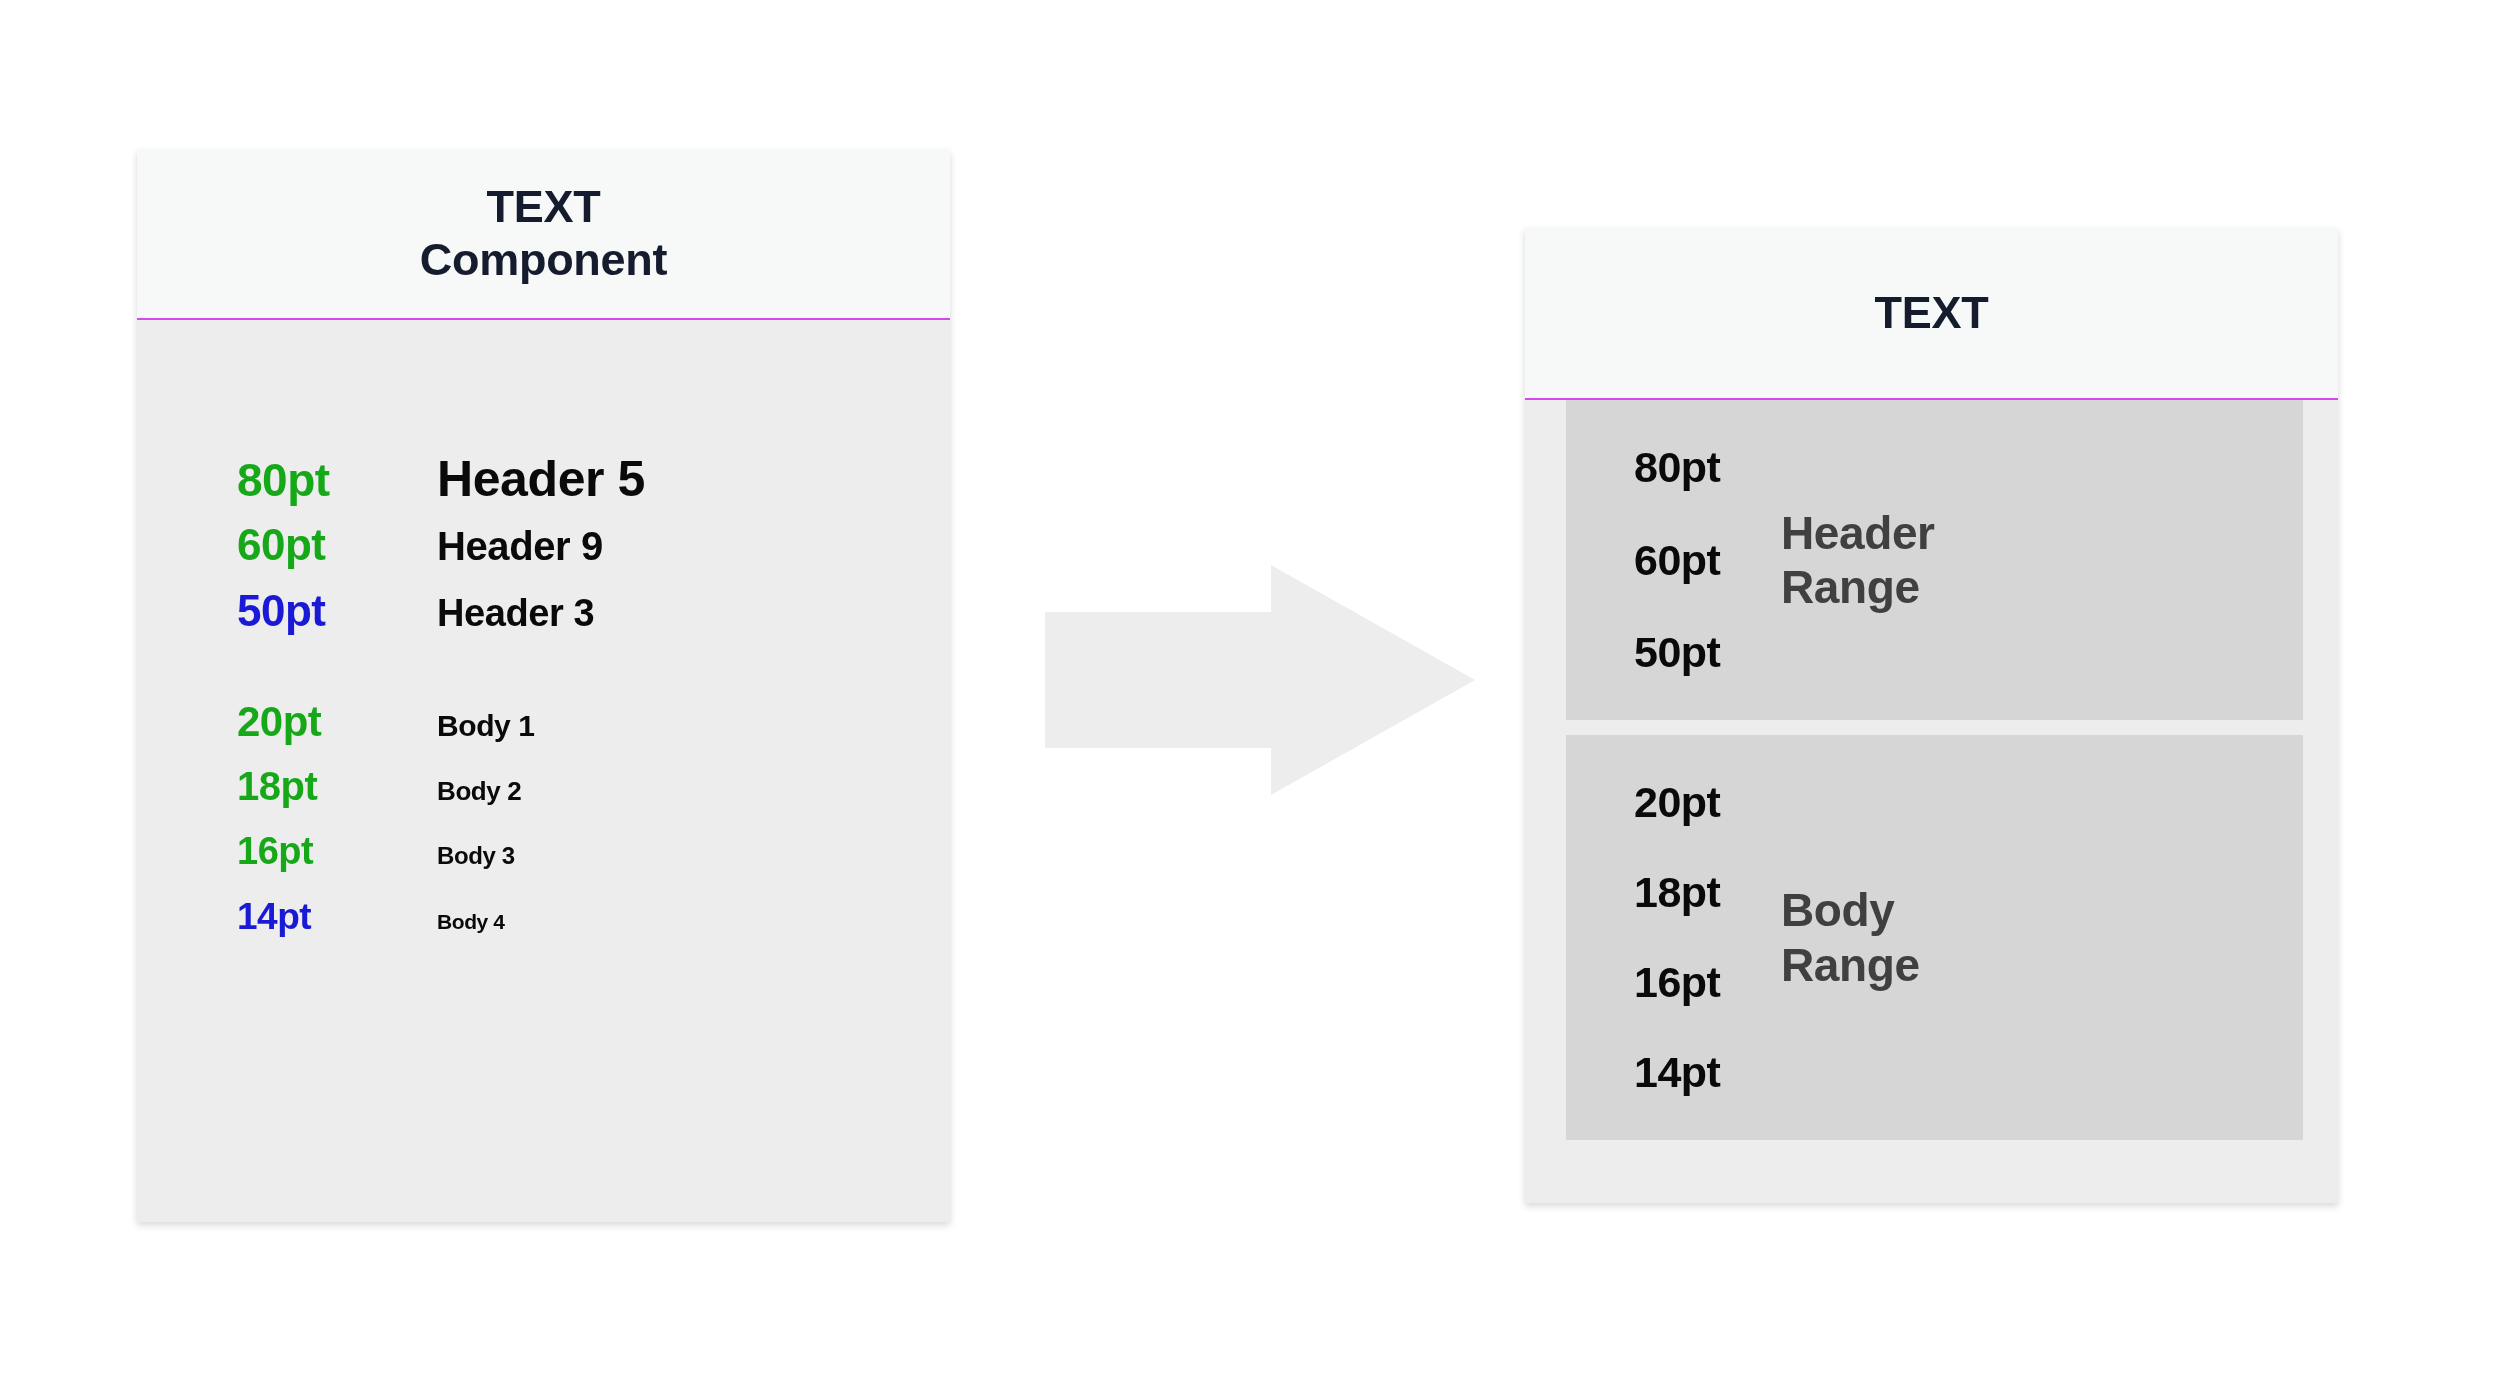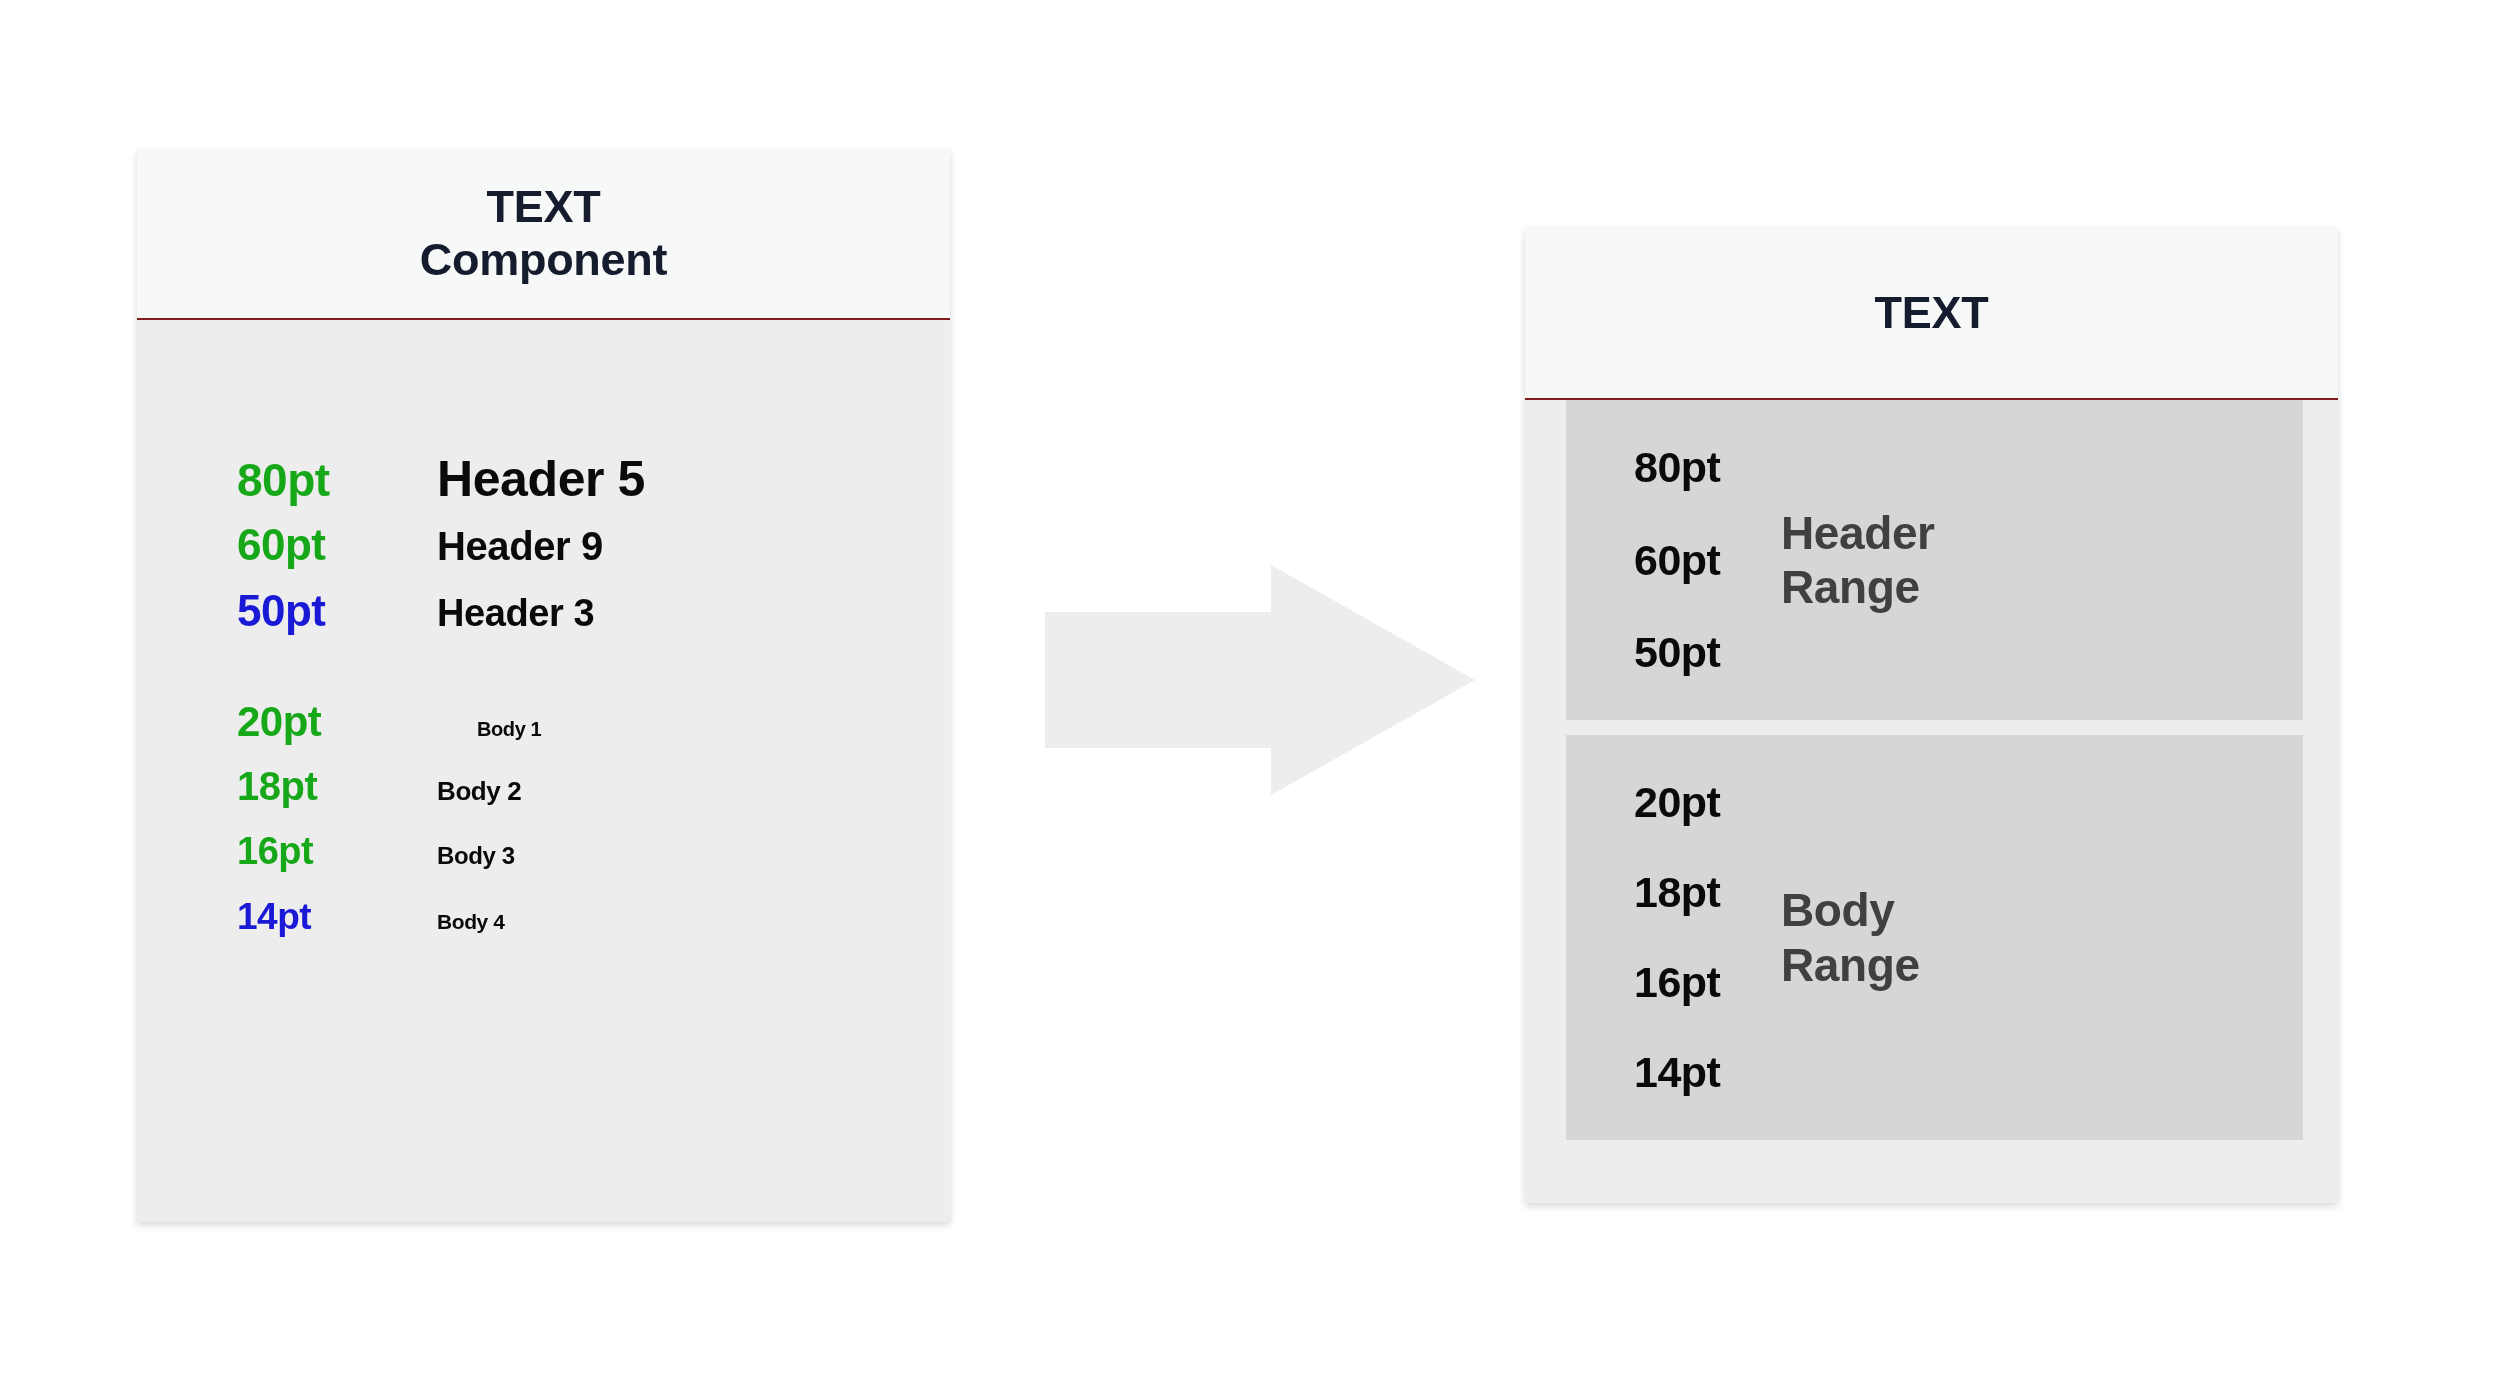--- a/index.html
+++ b/index.html
@@ -22,21 +22,21 @@
     box-shadow: 0 3px 7px rgba(0,0,0,0.16);
     box-sizing: border-box;
   }
   .card-header {
     background: #f7f8f8;
     box-sizing: border-box;
     display: flex;
     flex-direction: column;
     align-items: center;
     justify-content: center;
-    border-bottom: 2px solid #7f1d1d;
+    border-bottom: 2px solid #d946ef;
   }
   .card-title-line {
     color: #151c2e;
     font-weight: bold;
     letter-spacing: -0.3px;
     line-height: 1.17;
     text-align: center;
   }
 
   
@@ -154,21 +154,21 @@
       <div class="spec-row" style="top: 200px;">
         <div class="spec-size" style="font-size: 44px; color: rgb(23, 168, 26);">60pt</div>
         <div class="spec-label" style="font-size: 40px;">Header 9</div>
       </div>
       <div class="spec-row" style="top: 266px;">
         <div class="spec-size" style="font-size: 44px; color: rgb(26, 26, 214);">50pt</div>
         <div class="spec-label" style="font-size: 38px;">Header 3</div>
       </div>
       <div class="spec-row" style="top: 378px;">
         <div class="spec-size" style="font-size: 42px; color: rgb(23, 168, 26);">20pt</div>
-        <div class="spec-label" style="font-size: 20px; margin-left: 40px;">Body 1</div>
+        <div class="spec-label" style="font-size: 30px;">Body 1</div>
       </div>
       <div class="spec-row" style="top: 444px;">
         <div class="spec-size" style="font-size: 40px; color: rgb(23, 168, 26);">18pt</div>
         <div class="spec-label" style="font-size: 26px;">Body 2</div>
       </div>
       <div class="spec-row" style="top: 510px;">
         <div class="spec-size" style="font-size: 38px; color: rgb(23, 168, 26);">16pt</div>
         <div class="spec-label" style="font-size: 24px;">Body 3</div>
       </div>
       <div class="spec-row" style="top: 576px;">

